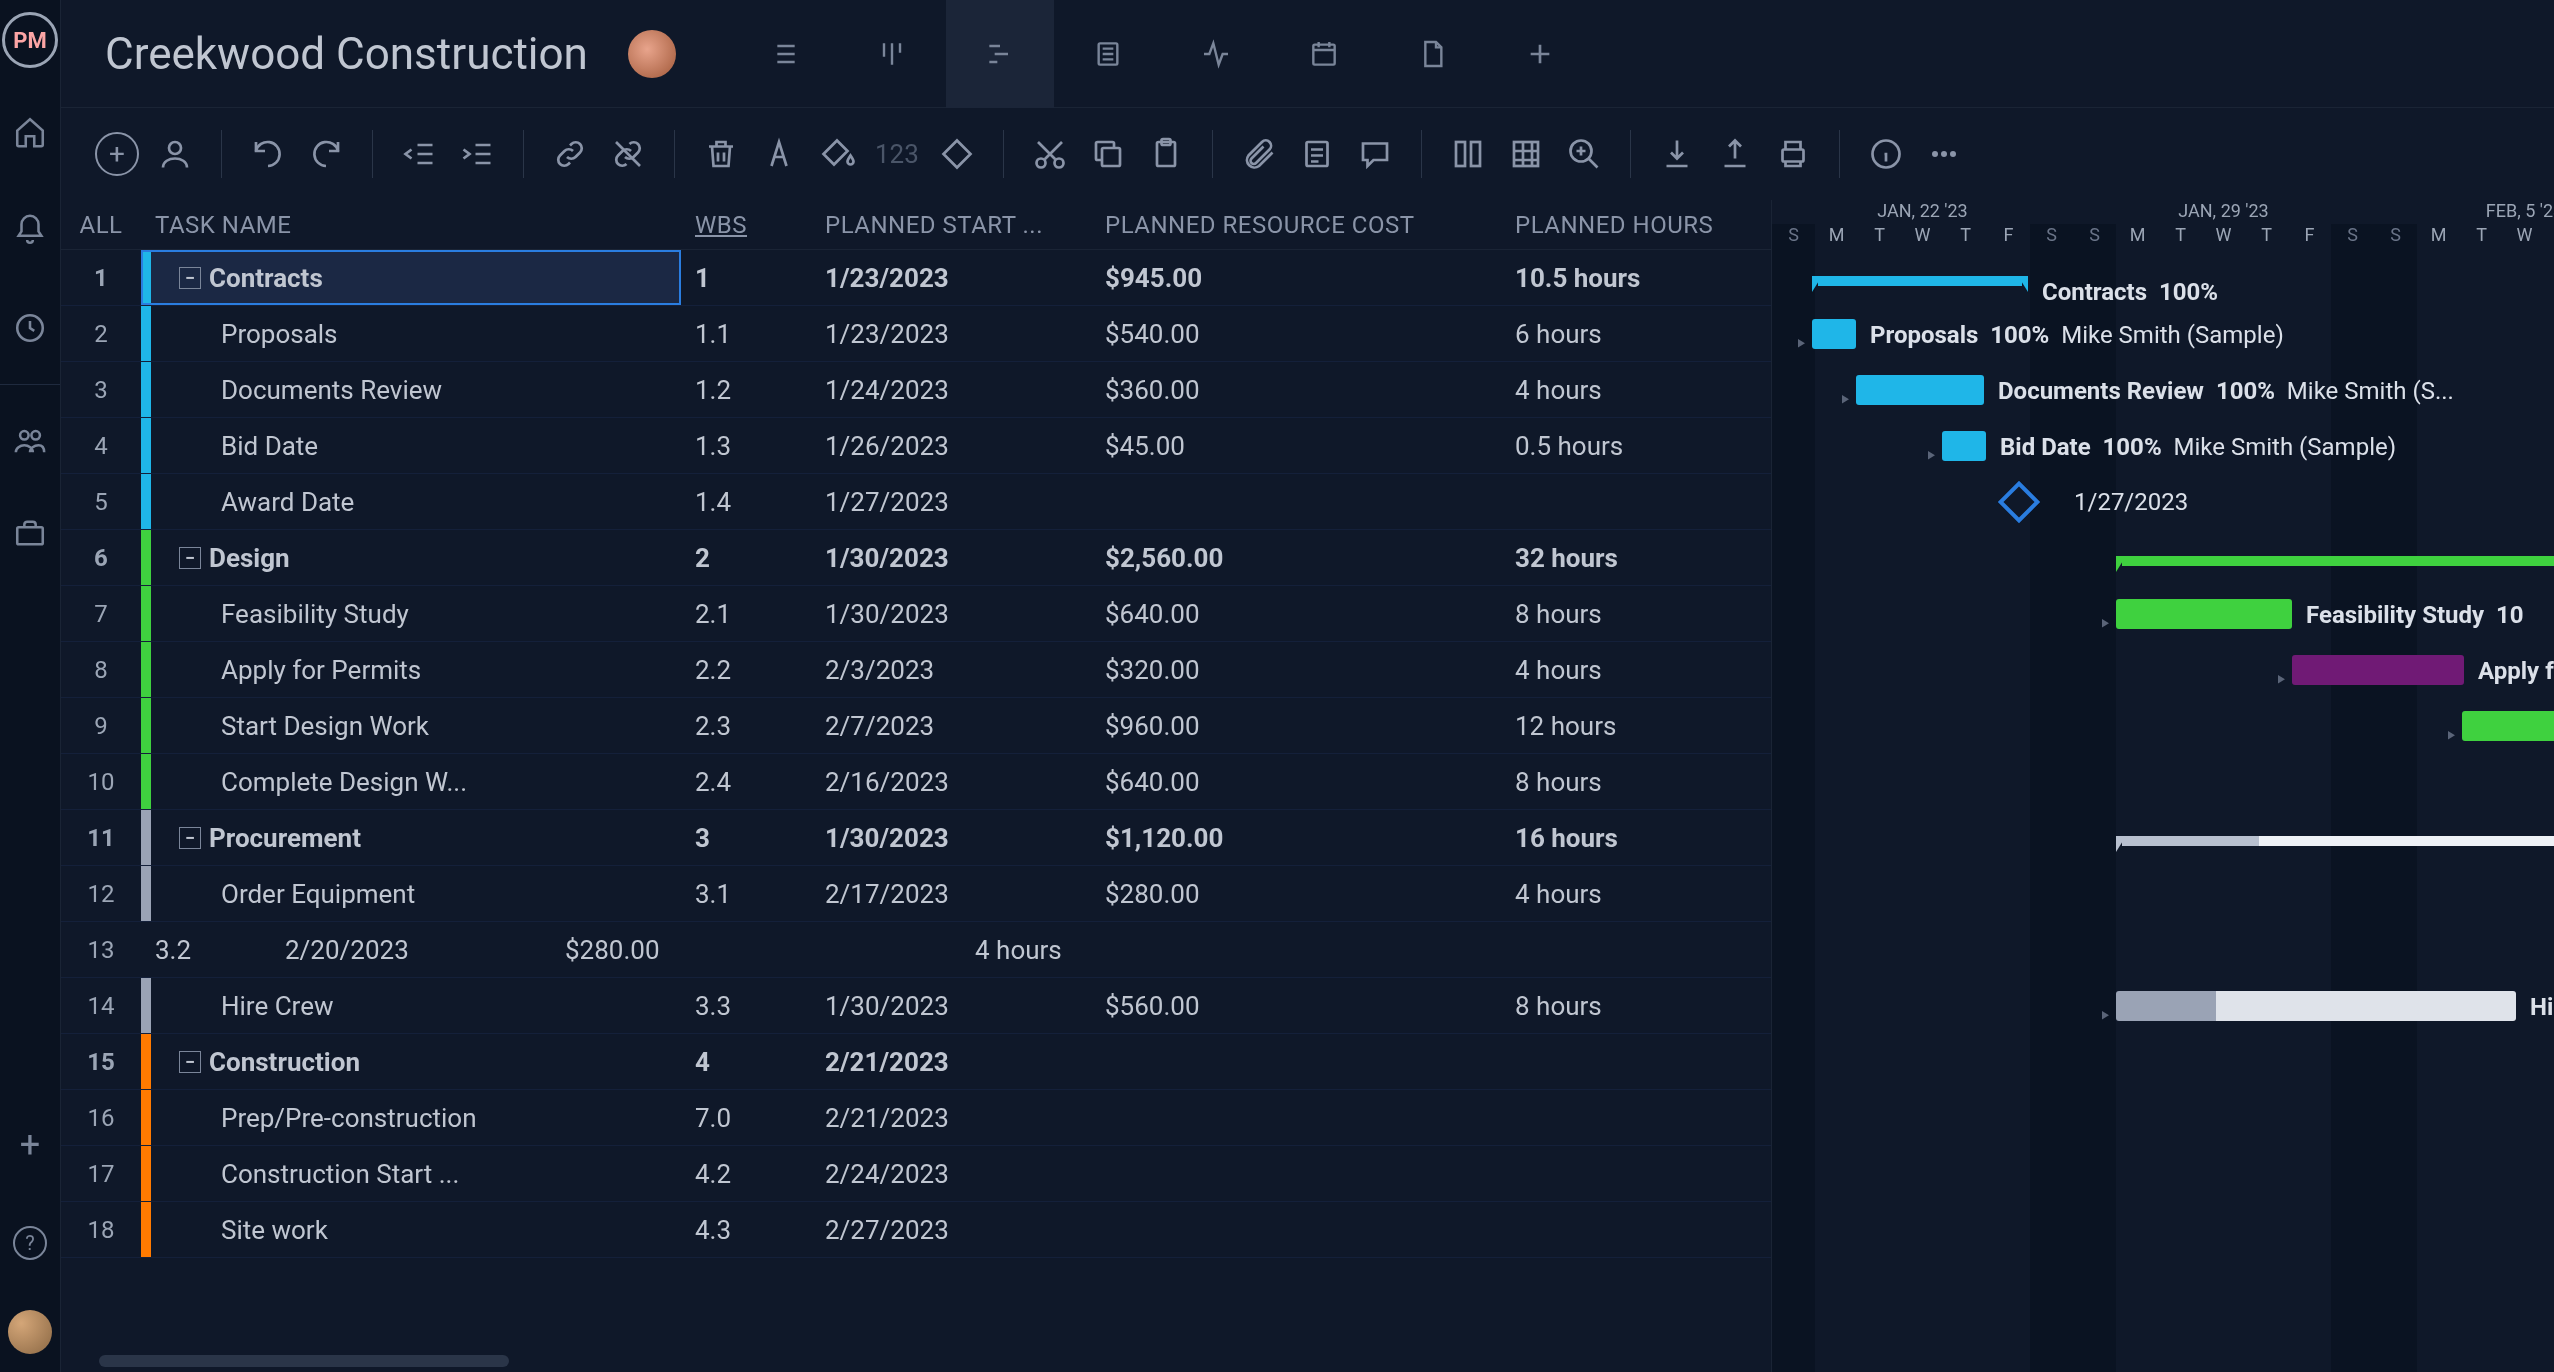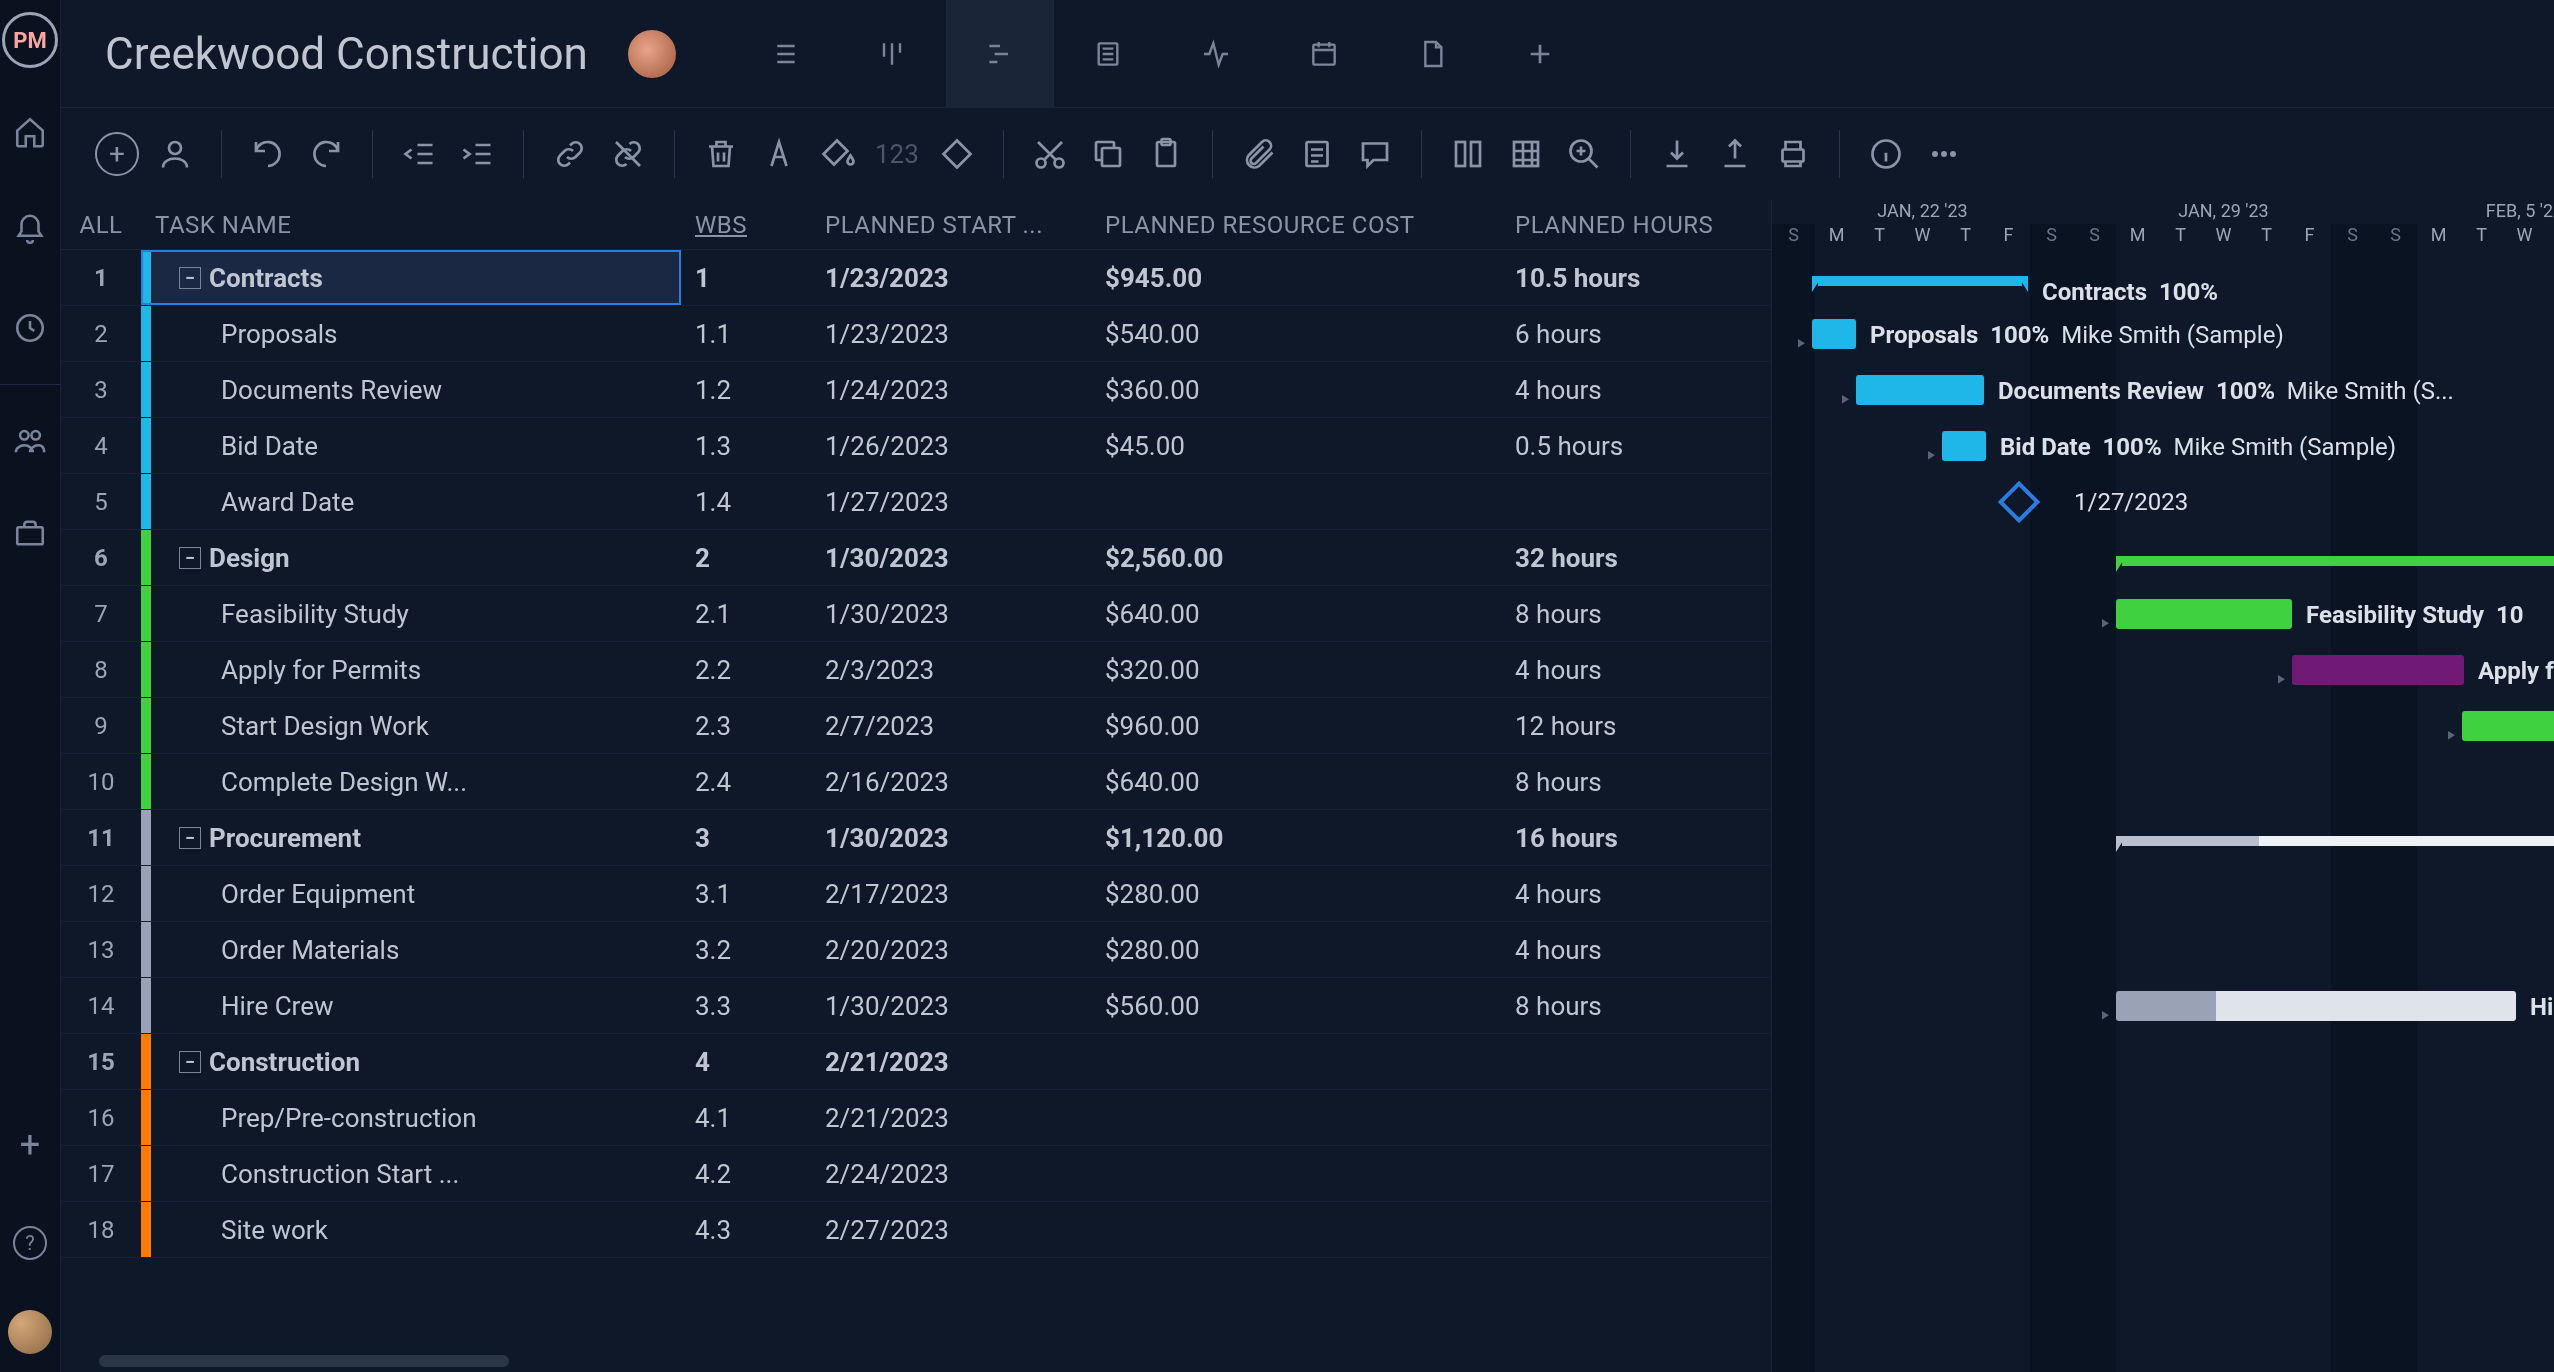--- a/index.html
+++ b/index.html
@@ -598,25 +598,20 @@
                 <div style="width:70px"></div>
                 <span class="task-text">Order Equipment</span>
               </div>
               <div class="cell-wbs">3.1</div>
               <div class="cell-start">2/17/2023</div>
               <div class="cell-cost">$280.00</div>
               <div class="cell-hours">4 hours</div>
             </div>
             <div class="grid-row">
               <div class="cell-num">13</div>
-              <div class="cell-name">
-                <div class="color-bar" style="background:#9aa3b5"></div>
-                <div style="width:70px"></div>
-                <span class="task-text">Order Materials</span>
-              </div>
               <div class="cell-wbs">3.2</div>
               <div class="cell-start">2/20/2023</div>
               <div class="cell-cost">$280.00</div>
               <div class="cell-hours">4 hours</div>
             </div>
             <div class="grid-row">
               <div class="cell-num">14</div>
               <div class="cell-name">
                 <div class="color-bar" style="background:#9aa3b5"></div>
                 <div style="width:70px"></div>
@@ -640,21 +635,21 @@
               <div class="cell-cost"></div>
               <div class="cell-hours"></div>
             </div>
             <div class="grid-row">
               <div class="cell-num">16</div>
               <div class="cell-name">
                 <div class="color-bar" style="background:#ff7a00"></div>
                 <div style="width:70px"></div>
                 <span class="task-text">Prep/Pre-construction</span>
               </div>
-              <div class="cell-wbs">4.1</div>
+              <div class="cell-wbs">7.0</div>
               <div class="cell-start">2/21/2023</div>
               <div class="cell-cost"></div>
               <div class="cell-hours"></div>
             </div>
             <div class="grid-row">
               <div class="cell-num">17</div>
               <div class="cell-name">
                 <div class="color-bar" style="background:#ff7a00"></div>
                 <div style="width:70px"></div>
                 <span class="task-text">Construction Start ...</span>

